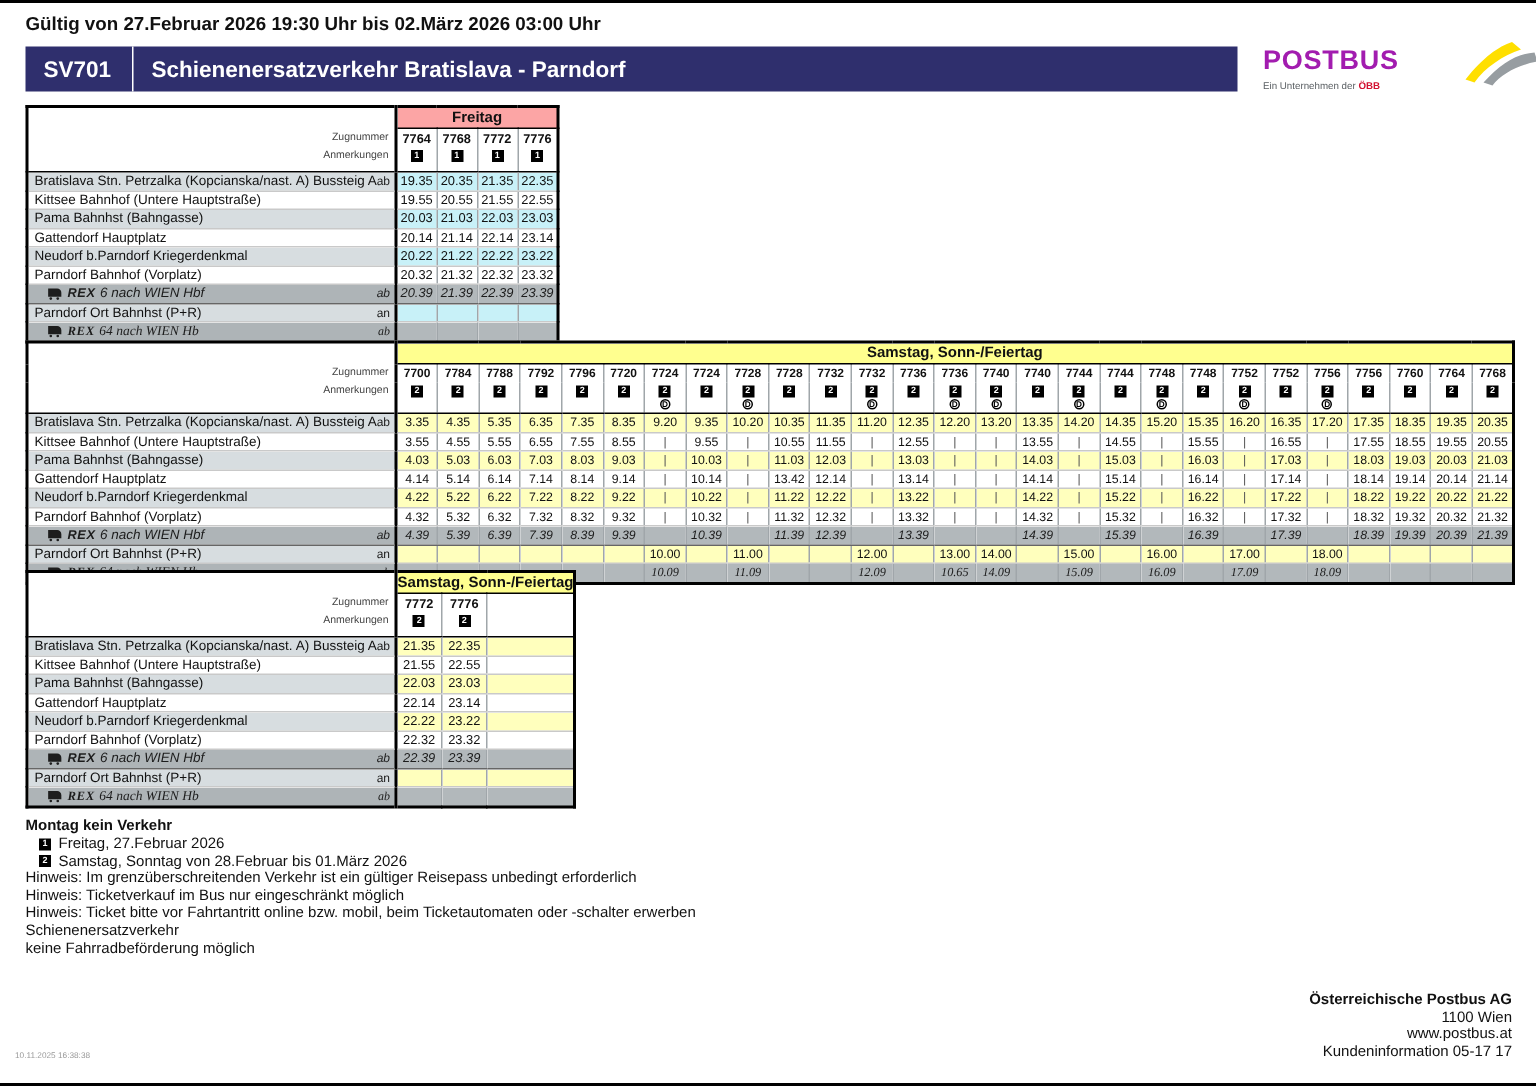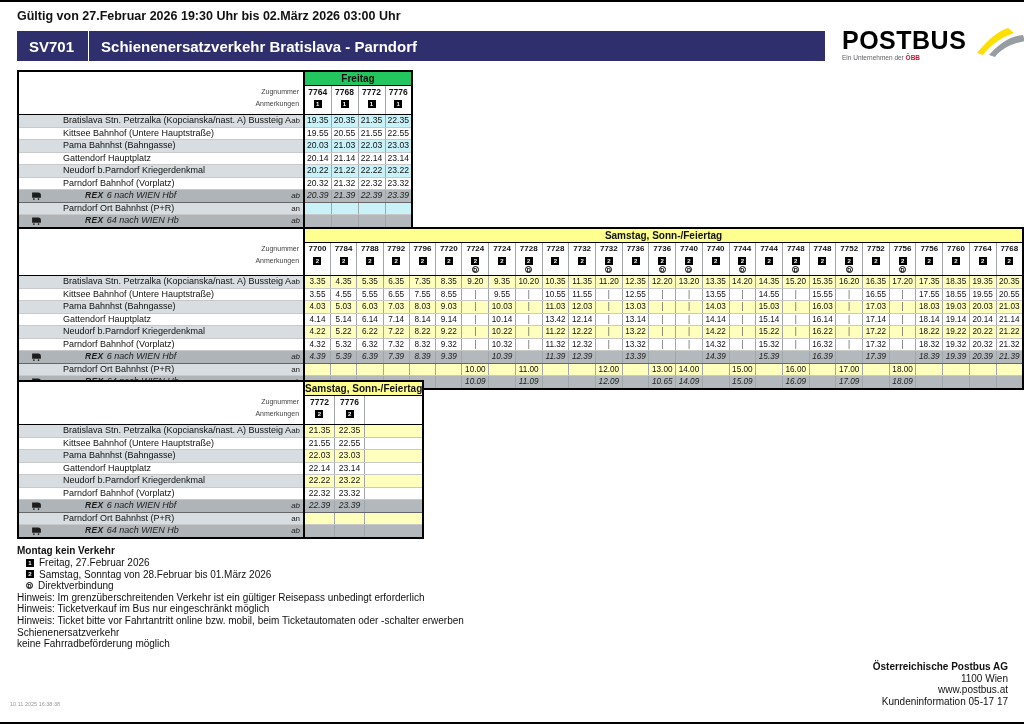--- a/index.html
+++ b/index.html
@@ -4,55 +4,55 @@
 <style>
   html,body{margin:0;padding:0;background:#fff;}
   .page{position:relative;width:1024px;height:724px;background:#fff;overflow:hidden;
         font-family:"Liberation Sans",sans-serif;border-top:2px solid #000;border-bottom:2px solid #000;box-sizing:border-box;}
   .validity{position:absolute;left:17px;top:7px;font-size:12.5px;font-weight:bold;color:#111;}
   .titlebar{position:absolute;left:17px;top:29px;width:808px;height:30px;background:#2f2f6d;color:#fff;
             display:flex;align-items:center;}
   .titlebar .code{font-size:15px;font-weight:bold;padding:0 14px 0 12px;}
   .titlebar .ttl{font-size:15px;font-weight:bold;border-left:1.5px solid #fff;padding-left:12px;height:100%;display:flex;align-items:center;}
   .logo{position:absolute;left:842px;top:26px;width:175px;height:40px;}
-  .logo .ltext{font-size:25px;font-weight:bold;color:#000000;letter-spacing:0.5px;line-height:25px;}
+  .logo .ltext{font-size:18px;font-weight:bold;color:#a21caf;letter-spacing:0.5px;line-height:25px;}
   .logo .swoosh{position:absolute;left:133px;top:-2px;}
   .logo .lsub{font-size:6.5px;color:#5a5f63;margin-top:1px;}
   .logo .lsub b{color:#d21131;}
   
   .ttable{position:absolute;border-collapse:collapse;table-layout:fixed;border:2px solid #000;background:#fff;}
   .pos-1{left:17px;top:68px;}
   .pos-2{left:17px;top:225px;}
   .pos-3{left:17px;top:378px;}
   .ttable td{padding:0;height:11.5px;line-height:11.5px;font-size:9px;color:#111;overflow:hidden;white-space:nowrap;}
   .pos-2 td{font-size:8.3px;}
   td.corner,td.rlabel,td.slabel{border-right:2px solid #000;}
   tr.day-row td.dayhdr{font-weight:bold;font-size:10px;text-align:center;border-bottom:1px solid #000;height:13px;line-height:13px;}
-  .t-cyan td.dayhdr{background:#22c55e;}
+  .t-cyan td.dayhdr{background:#fca5a5;}
   .t-yellow td.dayhdr{background:#ffff8f;}
   tr.zug-row td.datac{font-weight:bold;font-size:8.5px;height:12px;line-height:12px;}
   .pos-2 tr.zug-row td.datac{font-size:8px;margin-top:20px;}
   td.rlabel{font-size:7px;color:#444;text-align:right;padding-right:4px;}
   td.datac{border-left:1px solid #a0a6aa;text-align:center;}
   tr.anm-row td{border-bottom:1.5px solid #000;vertical-align:top;height:16px;}
   .pos-2 tr.anm-row td{height:20px;}
   .note-sq{display:block;width:8px;height:8px;background:#000;color:#fff;font-size:6px;line-height:8px;
            text-align:center;font-weight:bold;margin:2px auto 0;}
   .note-ci{display:block;width:7px;height:7px;border:1px solid #000;border-radius:50%;font-size:5.5px;line-height:7px;
            text-align:center;font-weight:bold;margin:1px auto 0;color:#000;background:#fff;box-sizing:border-box;}
   tr.station td{border-bottom:1px solid #c9c9c9;}
-  tr.station:last-child td{border-bottom:none;}
+  tr.station:last-child td{border-bottom:none;font-family:Liberation Serif, serif;}
   tr.shade td.slabel{background:#d7dde0;}
   .t-cyan tr.band td.datac{background:#c8f1f8;}
   .t-yellow tr.band td.datac{background:#ffffbd;}
   tr.rex td{background:#b2b8bb;font-style:italic;color:#1c1c1c;border-top:1px solid #666;border-bottom:1px solid #666;}
   tr.rex td.slabel{background:#aeb4b7;text-align:center;}
   .lblwrap{display:flex;justify-content:space-between;align-items:center;padding:0 3px 0 4px;}
   .lblleft{display:flex;align-items:center;gap:3px;padding-left:8px;}
-  .sname{font-size:9px;margin-left:40px;}
+  .sname{font-size:9px;}
   .rexlogo{font-weight:bold;font-style:italic;font-size:8.5px;letter-spacing:0.4px;}
   .rexrest{margin-left:3px;}
   .suffix{font-size:8px;color:#222;}
   td.time{font-size:8.6px;}
   .pos-2 td.time{font-size:8.2px;}
   td.skip{color:#555;font-size:8px;}
   .ticon{display:inline-flex;align-items:flex-end;}
   
   .footnotes{position:absolute;left:17px;top:543px;width:760px;}
   .ftitle{font-size:10px;font-weight:bold;line-height:12px;color:#111;}
@@ -902,24 +902,20 @@
     <div class="ftitle">Montag kein Verkehr</div>
     <div id="footnotes-list">
         <div class="fitem ind">
           <span class="note-sq">1</span>
           <span class="ftext">Freitag, 27.Februar 2026</span>
         </div>
         <div class="fitem ind">
           <span class="note-sq">2</span>
           <span class="ftext">Samstag, Sonntag von 28.Februar bis 01.März 2026</span>
         </div>
-        <div class="fitem ind">
-          <span class="note-ci">D</span>
-          <span class="ftext">Direktverbindung</span>
-        </div>
         <div class="fitem bold">
           <span class="ftext">Hinweis: Im grenzüberschreitenden Verkehr ist ein gültiger Reisepass unbedingt erforderlich</span>
         </div>
         <div class="fitem bold">
           <span class="ftext">Hinweis: Ticketverkauf im Bus nur eingeschränkt möglich</span>
         </div>
         <div class="fitem bold">
           <span class="ftext">Hinweis: Ticket bitte vor Fahrtantritt online bzw. mobil, beim Ticketautomaten oder -schalter erwerben</span>
         </div>
         <div class="fitem bold">

